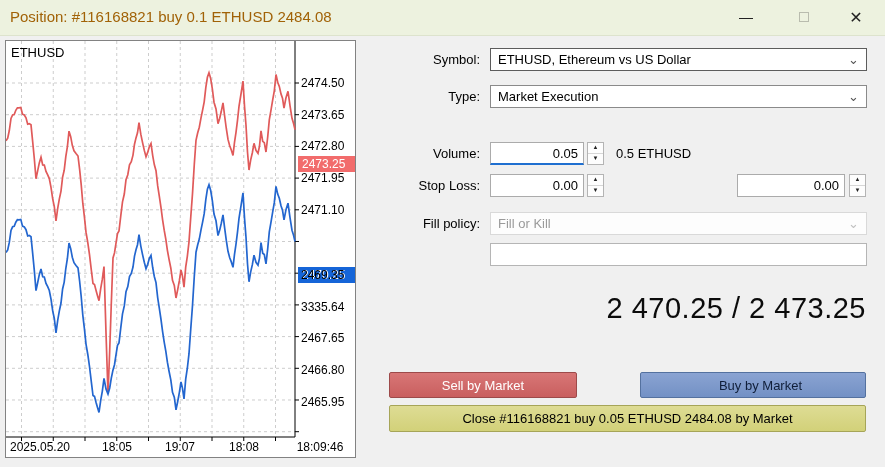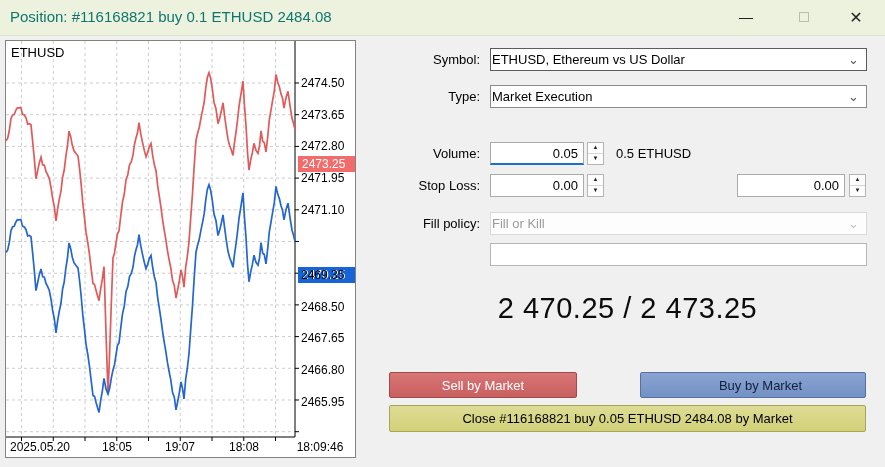--- a/index.html
+++ b/index.html
@@ -2,54 +2,54 @@
 <html><head>
 <meta charset="utf-8">
 <style>
   * { margin:0; padding:0; box-sizing:border-box; }
   html,body { background:#e8e8e8; }
   body { font-family:"Liberation Sans", sans-serif; }
   .window { position:relative; width:885px; height:467px; background:#f0f0f0; overflow:hidden; }
 
   
   .titlebar { position:absolute; left:0; top:0; width:885px; height:36px; background:#edf2df; border-bottom:1px solid #dde3cd; }
-  .titlebar .title { position:absolute; left:10px; top:8px; font-size:15px; color:#0f766e; white-space:nowrap; }
+  .titlebar .title { position:absolute; left:10px; top:8px; font-size:15px; color:#a16207; white-space:nowrap; }
   .winbtn { position:absolute; top:0; width:46px; height:34px; background:transparent; border:none; font-size:14px; color:#222; cursor:default; }
   .winbtn.min { right:116px; }
   .winbtn.max { right:58px; }
   .winbtn.close { right:6px; font-size:16px; }
   .maxbox { display:inline-block; width:10px; height:10px; border:1px solid #b9bcae; background:transparent; }
 
   .body { position:absolute; left:0; top:36px; width:885px; height:431px; }
 
   
   .chart-panel { position:absolute; left:5px; top:4px; width:351px; height:418px; background:#fff; border:1px solid #828282; overflow:hidden; }
   .chart-panel svg { position:absolute; left:0; top:0; }
   .chart-symbol { position:absolute; left:5px; top:4px; font-size:13px; color:#000; }
   .ylabel { position:absolute; left:295px; width:54px; height:16px; font-size:12px; color:#000; white-space:nowrap; }
   .xlabel { position:absolute; width:84px; top:399px; height:15px; font-size:12px; color:#000; text-align:center; white-space:nowrap; }
   .badge { position:absolute; left:292px; width:57px; height:16px; font-size:12px; color:#fff; padding-left:4px; line-height:16px; white-space:nowrap;margin-top:34px; }
   .badge.ask { background:#f26c6c; }
   .badge.bid { background:#1565d8; }
 
   
   .flabel { position:absolute; width:100px; font-size:13px; color:#000; text-align:right; line-height:23px; white-space:nowrap; }
-  .combo { position:absolute; height:23px; background:#fff; border:1px solid #8a8a8a; font-size:13px; line-height:21px; padding-left:1px; color:#000; cursor:default; }
+  .combo { position:absolute; height:23px; background:#fff; border:1px solid #8a8a8a; font-size:13px; line-height:21px; padding-left:7px; color:#000; cursor:default; }
   .combo .chev { position:absolute; right:7px; top:0px; font-size:13px; color:#555; }
   .combo.focused { border-color:#5c5c5c; }
   .combo.disabled { background:#fdfdfd; border-color:#d9d9d9; color:#9a9a9a; }
   .combo.disabled .chev { color:#c0c0c0; }
   .numinput { position:absolute; height:23px; border:1px solid #ababab; background:#fff; font-size:13px; text-align:right; padding-right:5px; font-family:"Liberation Sans",sans-serif; color:#000; }
   .numinput.vol { border-bottom:2px solid #1f6fd0; }
   .spin { position:absolute; width:17px; height:23px; border:1px solid #b4b4b4; background:#fdfdfd; }
   .spin button { display:block; width:100%; height:50%; border:none; background:#fdfdfd; font-size:6px; color:#222; line-height:9px; padding:0; cursor:default; }
   .spin button.up { border-bottom:1px solid #d6d6d6; }
   .suffix { position:absolute; font-size:13px; color:#000; line-height:23px; }
   .textinput { position:absolute; height:23px; border:1px solid #b5b5b5; background:#fff; font-size:13px; padding:0 5px; font-family:"Liberation Sans",sans-serif; }
-  .quote { position:absolute; left:389px; top:256px; width:477px; text-align:center; font-size:29px; color:#0b0b0b; letter-spacing:0.5px; }
+  .quote { position:absolute; left:389px; top:256px; width:477px; text-align:right; font-size:29px; color:#0b0b0b; letter-spacing:0.5px; }
   .btn { position:absolute; height:26px; font-size:13px; border-radius:2px; cursor:default; font-family:"Liberation Sans",sans-serif; }
   .btn.sell { left:389px; top:336px; width:188px; color:#fff; background:linear-gradient(#d87676,#c95f5f); border:1px solid #9d4a4a; }
   .btn.buy { left:640px; top:336px; width:226px; color:#101f3a; background:linear-gradient(#8aa3d2,#7391c5); border:1px solid #54719f;padding-left:15px; }
   .btn.closepos { left:389px; top:369px; width:477px; height:27px; color:#000; background:linear-gradient(#dedc94,#d2d179); border:1px solid #a6a558; }
 </style>
 </head>
 <body>
 
 <div class="window">
 
@@ -113,21 +113,21 @@
         </svg>
       <div class="chart-symbol">ETHUSD</div>
       <div class="badge ask" id="askBadge" style="top: 80.6175px;">2473.25</div>
       <div class="badge bid" id="bidBadge" style="top: 192.499px;">2470.25</div>
     <div class="ylabel" style="top: 35px;">2474.50</div>
         <div class="ylabel" style="top: 66.6999px;">2473.65</div>
         <div class="ylabel" style="top: 98.3998px;">2472.80</div>
         <div class="ylabel" style="top: 130.1px;">2471.95</div>
         <div class="ylabel" style="top: 161.8px;">2471.10</div>
         <div class="ylabel" style="top: 227.064px;">2469.35</div>
-        <div class="ylabel" style="top: 258.764px;">2468.50</div>
+        <div class="ylabel" style="top: 258.764px;">3335.64</div>
         <div class="ylabel" style="top: 290.464px;">2467.65</div>
         <div class="ylabel" style="top: 322.164px;">2466.80</div>
         <div class="ylabel" style="top: 353.864px;">2465.95</div>
         <div class="xlabel" style="left: -8px;">2025.05.20</div>
         <div class="xlabel" style="left: 69px;">18:05</div>
         <div class="xlabel" style="left: 132px;">19:07</div>
         <div class="xlabel" style="left: 196px;">18:08</div>
         <div class="xlabel" style="left: 272px;">18:09:46</div>
       </div>
 

